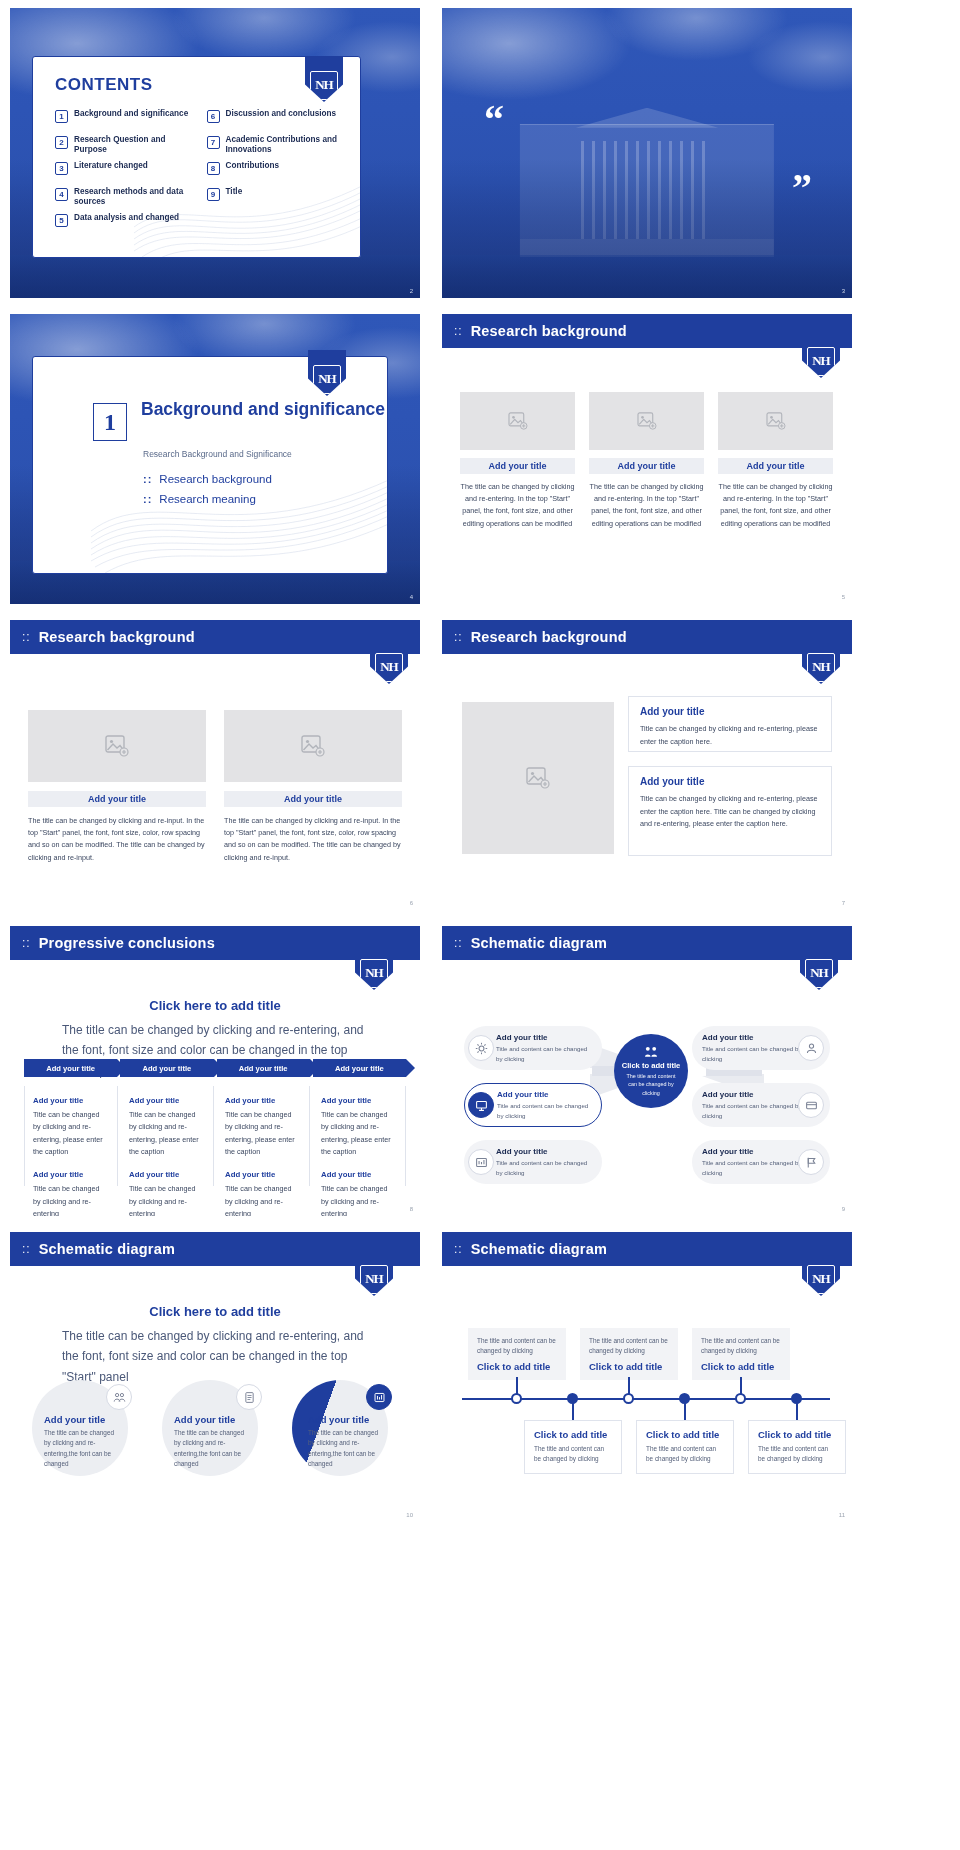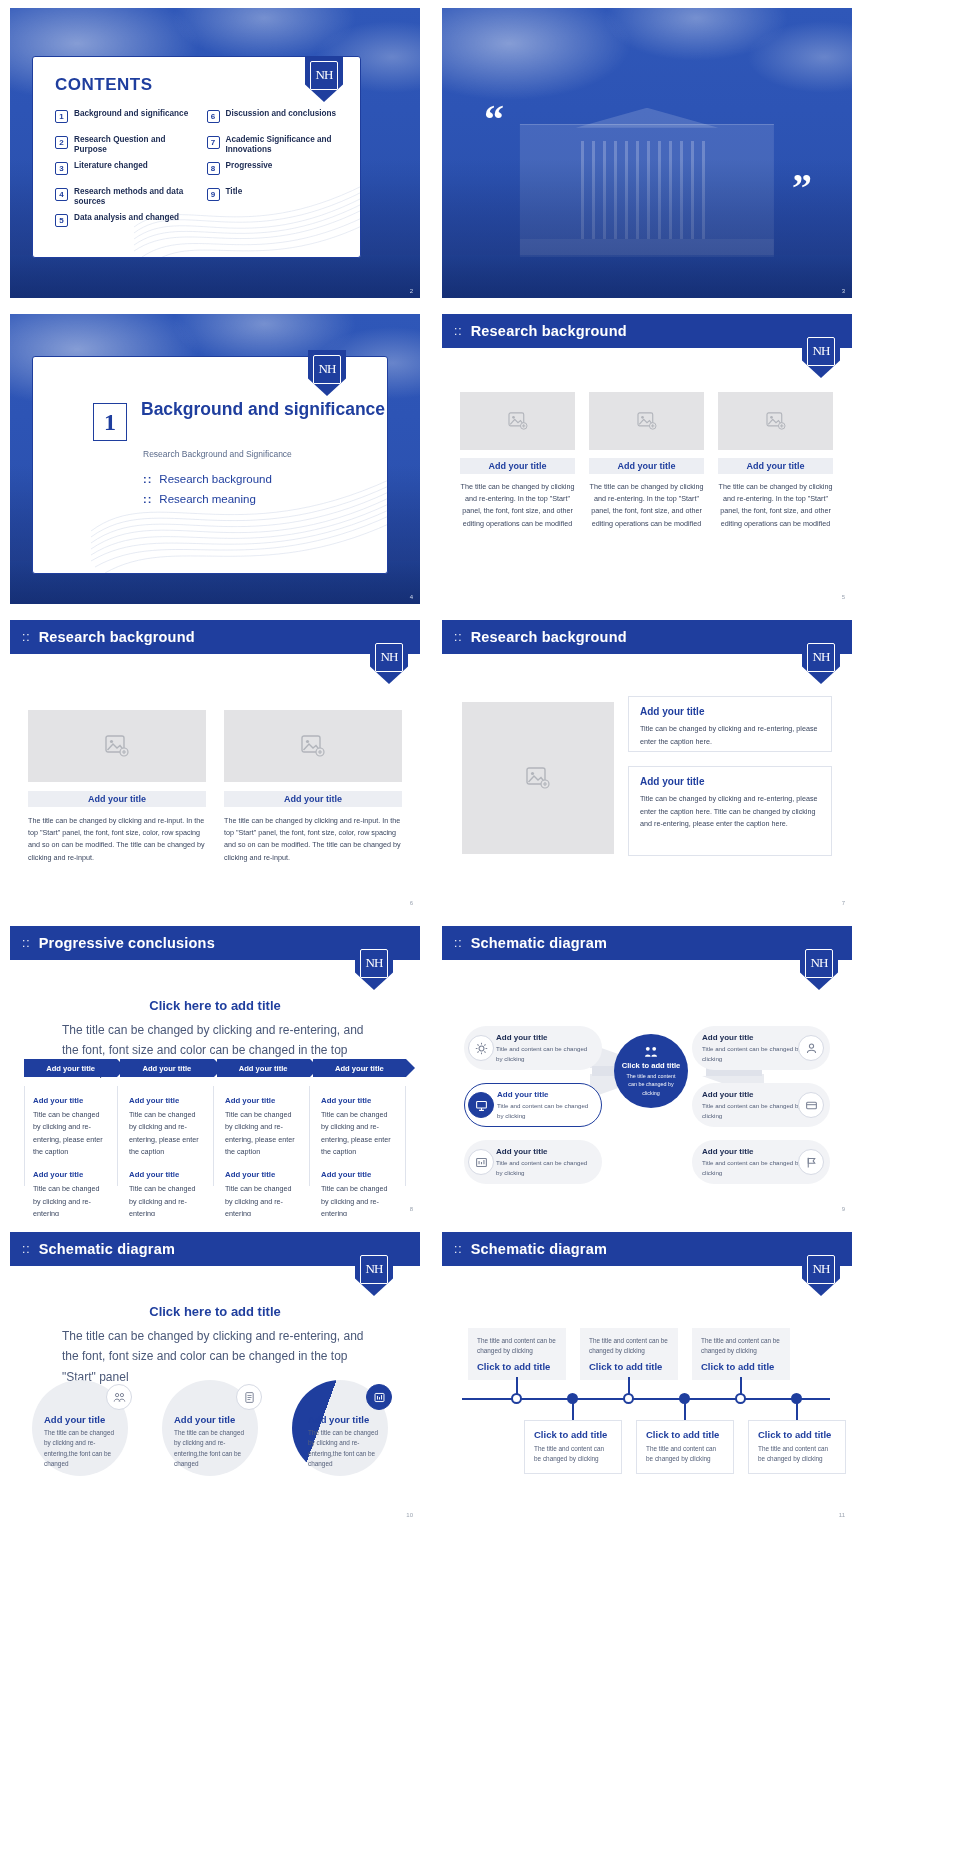--- a/index.html
+++ b/index.html
@@ -100,28 +100,28 @@
     width: 38px; height: 46px;
   }
   .shield .sh {
     width: 100%; height: 100%;
     background: #1f3e9e;
     clip-path: polygon(0 0, 100% 0, 100% 62%, 50% 100%, 0 62%);
     display: flex; align-items: flex-start; justify-content: center;
     border: 0;
   }
   .shield .sh-inner {
-    margin-top: 5px;
+    margin-top: 15px;
     width: 74%; height: 62%;
     border: 1.4px solid #fff;
     border-radius: 2px 2px 0 0;
     display: flex; align-items: center; justify-content: center;
     color: #fff;
     font-family: "Liberation Serif", serif;
-    font-weight: normal;
+    font-weight: bold;
     font-size: 13px;
     letter-spacing: -1px;
   }
 
   
   .hdr {
     position: absolute; left: 0; top: 0; right: 0; height: 34px;
     background: #1f3e9e;
     display: flex; align-items: center;
     color: #fff;
@@ -312,29 +312,29 @@
         <div class="toc-item">
           <div class="toc-num">6</div>
           <div class="toc-label">Discussion and conclusions</div>
         </div>
         <div class="toc-item">
           <div class="toc-num">2</div>
           <div class="toc-label">Research Question and Purpose</div>
         </div>
         <div class="toc-item">
           <div class="toc-num">7</div>
-          <div class="toc-label">Academic Significance and Innovations</div>
+          <div class="toc-label">Academic Contributions and Innovations</div>
         </div>
         <div class="toc-item">
           <div class="toc-num">3</div>
           <div class="toc-label">Literature changed</div>
         </div>
         <div class="toc-item">
           <div class="toc-num">8</div>
-          <div class="toc-label">Progressive</div>
+          <div class="toc-label">Contributions</div>
         </div>
         <div class="toc-item">
           <div class="toc-num">4</div>
           <div class="toc-label">Research methods and data sources</div>
         </div>
         <div class="toc-item">
           <div class="toc-num">9</div>
           <div class="toc-label">Title</div>
         </div>
         <div class="toc-item">

